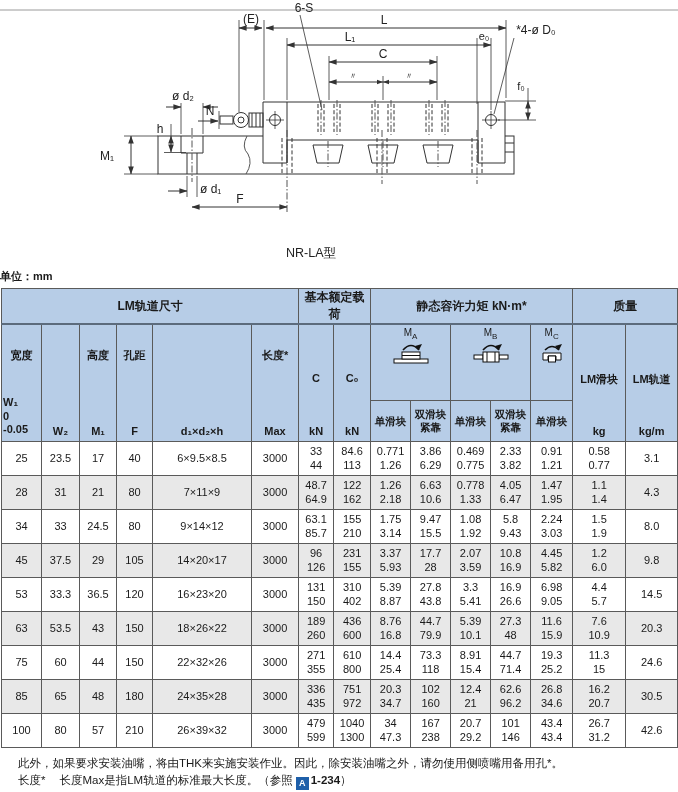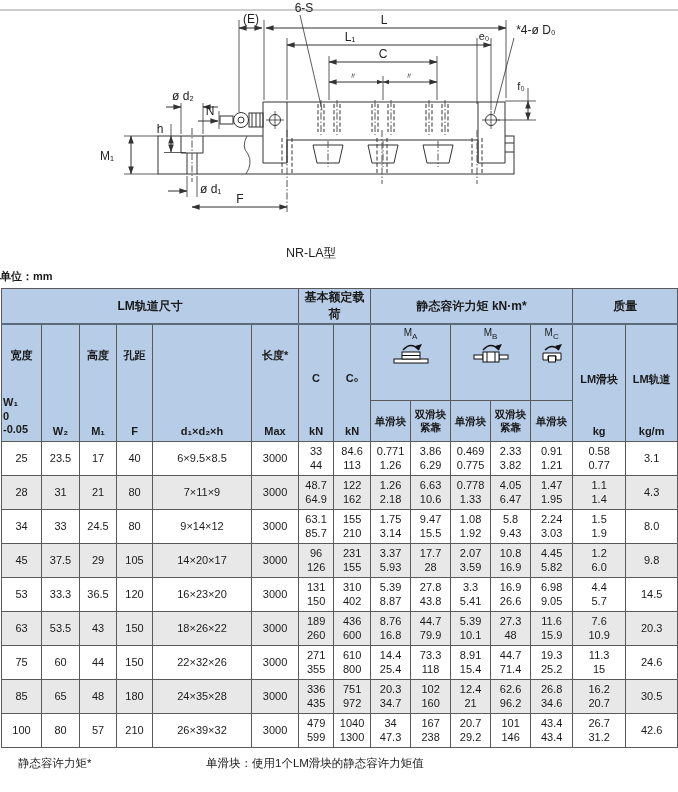--- a/index.html
+++ b/index.html
@@ -696,18 +696,22 @@
             <div>26.7</div>
             <div>31.2</div>
           </td>
           <td>42.6</td>
         </tr>
       </tbody>
   </table>
 
   
   <div class="notes">
+    <div class="nind">此外，如果要求安装油嘴，将由THK来实施安装作业。因此，除安装油嘴之外，请勿使用侧喷嘴用备用孔*。</div>
+    <div class="nind">
+      <span class="nlab3">长度*</span><span>长度Max是指LM轨道的标准最大长度。（参照</span><span class="ref-icon">A</span><span class="ref-num">1-234</span><span>）</span>
+    </div>
     <div class="nind">
       <span class="nlab4">静态容许力矩*</span><span>单滑块：使用1个LM滑块的静态容许力矩值</span>
     </div>
 
   </div>
 </div>
 
 </body></html>

